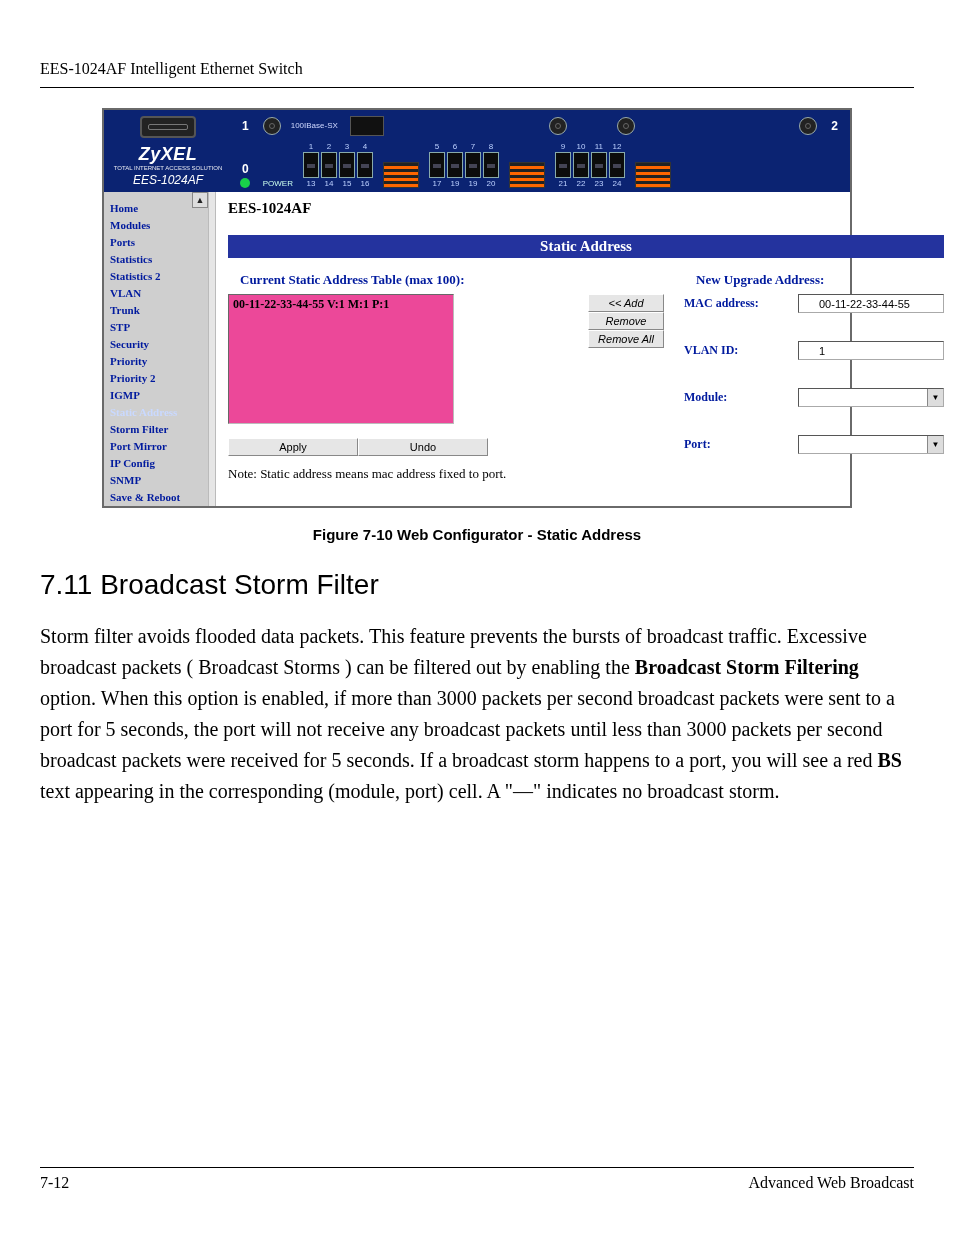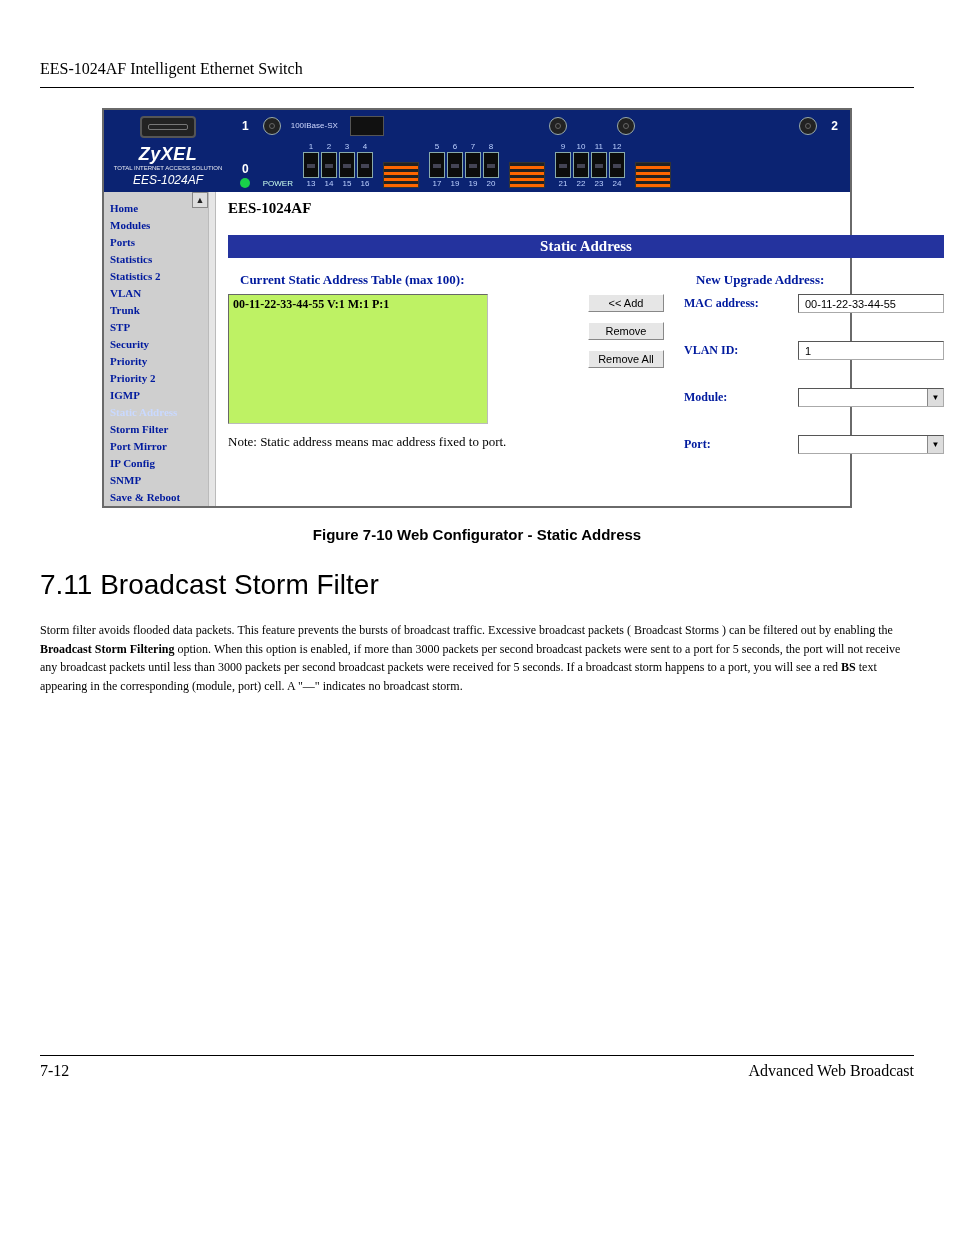--- a/index.html
+++ b/index.html
@@ -117,48 +117,48 @@
   }
   .main-title{font-weight:bold;font-size:15px;margin-bottom:18px;}
   .section-bar{
     background:#24339e;color:#fff;text-align:center;font-weight:bold;
     font-size:15px;padding:3px 0;margin-bottom:14px;font-family:"Times New Roman",serif;
   }
   .two-col{display:flex;gap:20px;}
   .left-col{flex:0 0 340px;}
   .left-label{color:#001a9e;font-weight:bold;font-size:13px;margin-bottom:6px;margin-left:12px;}
   .listbox{
-    width:260px;height:130px;border:1px inset #bbb;background:#bef264;
+    width:226px;height:130px;border:1px inset #bbb;background:#ec4899;
     font-size:12px;padding:2px 4px;font-weight:bold;
   }
-  .mid-col{flex:0 0 76px;display:flex;flex-direction:column;gap:10px;padding-top:22px;}
+  .mid-col{flex:0 0 76px;display:flex;flex-direction:column;padding-top:22px;font-style:italic;}
   .btn{
     font-family: Tahoma, sans-serif;font-size:11px;background:#e6e6e6;
     border:1px solid #888;border-top-color:#fff;border-left-color:#fff;
     padding:2px 4px;text-align:center;cursor:pointer;
   }
   .right-col{flex:1;}
   .right-grid{display:grid;grid-template-columns:86px 1fr;row-gap:14px;align-items:center;font-size:12px;gap:28px;}
   .rl{color:#001a9e;font-weight:bold;}
-  .txt{width:146px;border:1px inset #aaa;padding:1px 6px;font-family:Tahoma,sans-serif;font-size:11px;height:19px;}
+  .txt{width:146px;border:1px inset #aaa;padding:1px 20px;font-family:Tahoma,sans-serif;font-size:11px;height:19px;}
   .sel-in{width:146px;border:1px inset #aaa;background:#fff;height:19px;position:relative;}
   .sel-in .dd{position:absolute;right:0;top:0;bottom:0;width:16px;background:#ddd;border-left:1px solid #888;display:flex;align-items:center;justify-content:center;font-size:8px;}
   .action-row{display:flex;gap:0;margin-top:4px;}
   .action-row .btn{width:130px;}
   .note{font-size:13px;margin-top:10px;}
 
   .figure-caption{
     text-align:center;font-family:Arial,Helvetica,sans-serif;
     font-weight:bold;font-size:15px;margin:18px 0 26px 0;
   }
   .section-heading{
     font-family:Arial,Helvetica,sans-serif;font-size:28px;margin:0 0 20px 0;font-weight:normal;
   }
   .body-para{
-    font-size:12px;line-height:1.55;margin:0 0 14px 0;text-align:left;
+    font-size:20px;line-height:1.55;margin:0 0 14px 0;text-align:left;
   }
   .body-para b{font-weight:bold;}
   .footer{
     position:relative;margin-top:360px;border-top:1px solid #000;padding-top:6px;
     display:flex;justify-content:space-between;font-size:16px;
   }
 </style>
 </head>
 <body>
 
@@ -291,20 +291,24 @@
     <div class="divider-col"></div>
     <div class="main">
       <div class="main-title">EES-1024AF</div>
       <div class="section-bar">Static Address</div>
       <div class="two-col">
         <div class="left-col">
           <div class="left-label">Current Static Address Table (max 100):</div>
           <div class="listbox">
             <div>00-11-22-33-44-55  V:1  M:1  P:1</div>
           </div>
+          <div class="action-row" style="margin-top:14px;">
+            <div class="btn">Apply</div>
+            <div class="btn">Undo</div>
+          </div>
           <div class="note">Note: Static address means mac address fixed to port.</div>
         </div>
         <div class="mid-col">
           <div class="btn">&lt;&lt; Add</div>
           <div class="btn">Remove</div>
           <div class="btn">Remove All</div>
         </div>
         <div class="right-col">
           <div class="left-label">New Upgrade Address:</div>
           <div class="right-grid">

